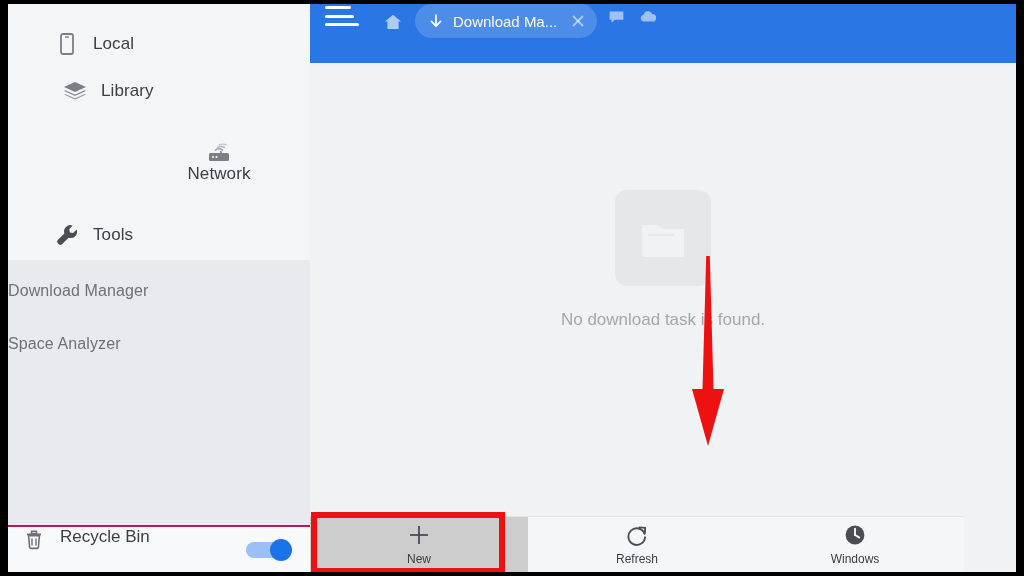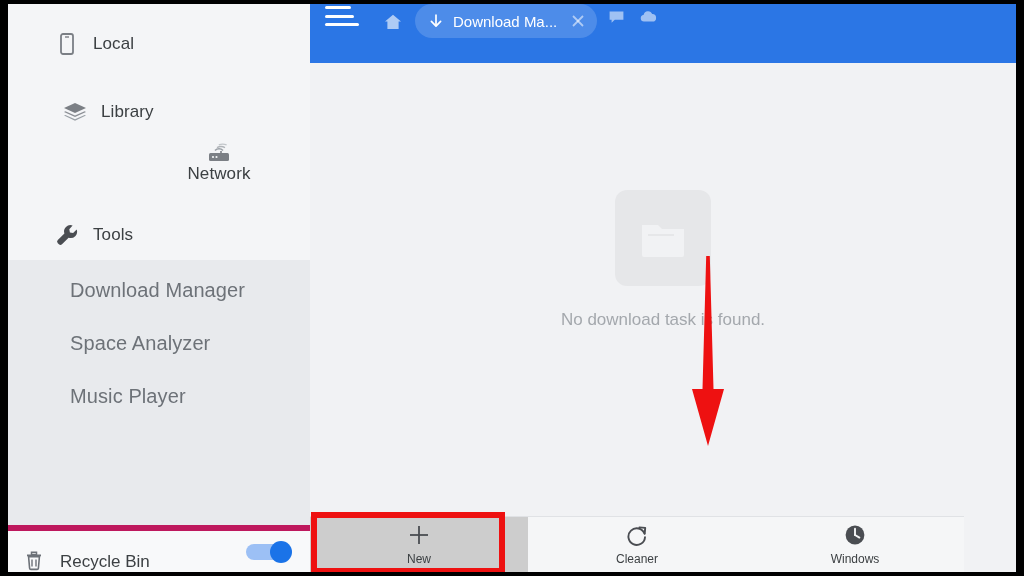--- a/index.html
+++ b/index.html
@@ -77,36 +77,35 @@
   }
   .sub-row {
     position: absolute;
     left: 0;
     width: 302px;
     height: 53px;
     display: flex;
     align-items: center;
   }
   .sub-label {
-    padding-left: 62px;
-    font-size: 20px;
+    font-size: 16px;
     color: #6d7278;
     letter-spacing: .1px;
     text-align: center;
   }
 
   
   #recycle-row {
     position: absolute;
     left: 0; top: 521px;
     width: 302px; height: 47px;
     background: #f8f9fa;
     display: flex;
-    align-items: flex-end;
-    border-top: 6px solid #be185d;
+    align-items: flex-start;
+    border-top: 2px solid #be185d;
   }
   #recycle-label {
     font-size: 17px;
     color: #3c4043;
   }
   #toggle {
     position: absolute;
     right: 18px; top: 50%;
     margin-top: -11px;
     width: 46px; height: 22px;
@@ -283,21 +282,21 @@
       <div class="nav-icon">
         <svg width="22" height="24" viewBox="0 0 22 24">
           <rect x="5" y="2" width="12" height="20" rx="2" fill="none" stroke="#7b7f85" stroke-width="1.8"></rect>
           <line x1="9" y1="5" x2="13" y2="5" stroke="#7b7f85" stroke-width="1.4"></line>
         </svg>
       </div>
       <div class="nav-label">Local</div>
       <div class="chev down"></div>
     </div>
 
-    <div class="nav-row" style="top:76px;padding-left:8px;">
+    <div class="nav-row" style="top:55px;padding-left:8px;">
       <div class="nav-icon">
         <svg width="26" height="24" viewBox="0 0 26 24">
           <path d="M13 3 L24 8 L13 13 L2 8 Z" fill="#7b7f85"></path>
           <path d="M3.4 11.2 L13 15.6 L22.6 11.2 L24 11.9 L13 17 L2 11.9 Z" fill="#8b8f95"></path>
           <path d="M3.4 14.9 L13 19.3 L22.6 14.9 L24 15.6 L13 20.7 L2 15.6 Z" fill="#9aa0a6"></path>
         </svg>
       </div>
       <div class="nav-label">Library</div>
       <div class="chev down"></div>
     </div>
@@ -328,23 +327,20 @@
       <div class="chev up"></div>
     </div>
 
     <div id="sub-panel">
       <div class="sub-row" style="top:4px;">
         <div class="sub-label">Download Manager</div>
       </div>
       <div class="sub-row" style="top:57px;">
         <div class="sub-label">Space Analyzer</div>
       </div>
-      <div class="sub-row" style="top:110px;">
-        <div class="sub-label">Music Player</div>
-      </div>
     </div>
 
     <div id="recycle-row">
       <div class="nav-icon">
         <svg width="22" height="24" viewBox="0 0 22 24">
           <rect x="4" y="6.5" width="14" height="1.8" fill="#6d7278"></rect>
           <path d="M8.5 4.2 h5 v2.3 h-5 z" fill="none" stroke="#6d7278" stroke-width="1.5"></path>
           <path d="M5.6 8.8 h10.8 l-1 11.4 a1.3 1.3 0 0 1 -1.3 1.2 h-6.2 a1.3 1.3 0 0 1 -1.3 -1.2 z" fill="none" stroke="#6d7278" stroke-width="1.6"></path>
           <line x1="9" y1="11.6" x2="9" y2="18.6" stroke="#6d7278" stroke-width="1.4"></line>
           <line x1="13" y1="11.6" x2="13" y2="18.6" stroke="#6d7278" stroke-width="1.4"></line>
@@ -423,21 +419,21 @@
         <div class="bb-label">New</div>
       </div>
 
       <div class="bb-btn">
         <div class="bb-icon">
           <svg width="24" height="24" viewBox="0 0 24 24">
             <path d="M19.4 10.5 A8.3 8.3 0 1 0 20 14.2" fill="none" stroke="#4a4d52" stroke-width="1.9" stroke-linecap="round"></path>
             <path d="M14.4 4.4 L20.2 4.9 L19.7 10.7" fill="none" stroke="#4a4d52" stroke-width="1.9" stroke-linecap="round" stroke-linejoin="round"></path>
           </svg>
         </div>
-        <div class="bb-label">Cleaner</div>
+        <div class="bb-label">Refresh</div>
       </div>
 
 
       <div class="bb-btn">
         <div class="bb-icon">
           <svg width="24" height="24" viewBox="0 0 24 24">
             <circle cx="12" cy="12" r="9.4" fill="#4a4d52"></circle>
             <line x1="12" y1="12" x2="12" y2="5.8" stroke="#f5f6f7" stroke-width="1.9" stroke-linecap="round"></line>
             <line x1="12" y1="12" x2="16.4" y2="14.6" stroke="#f5f6f7" stroke-width="1.9" stroke-linecap="round"></line>
           </svg>

